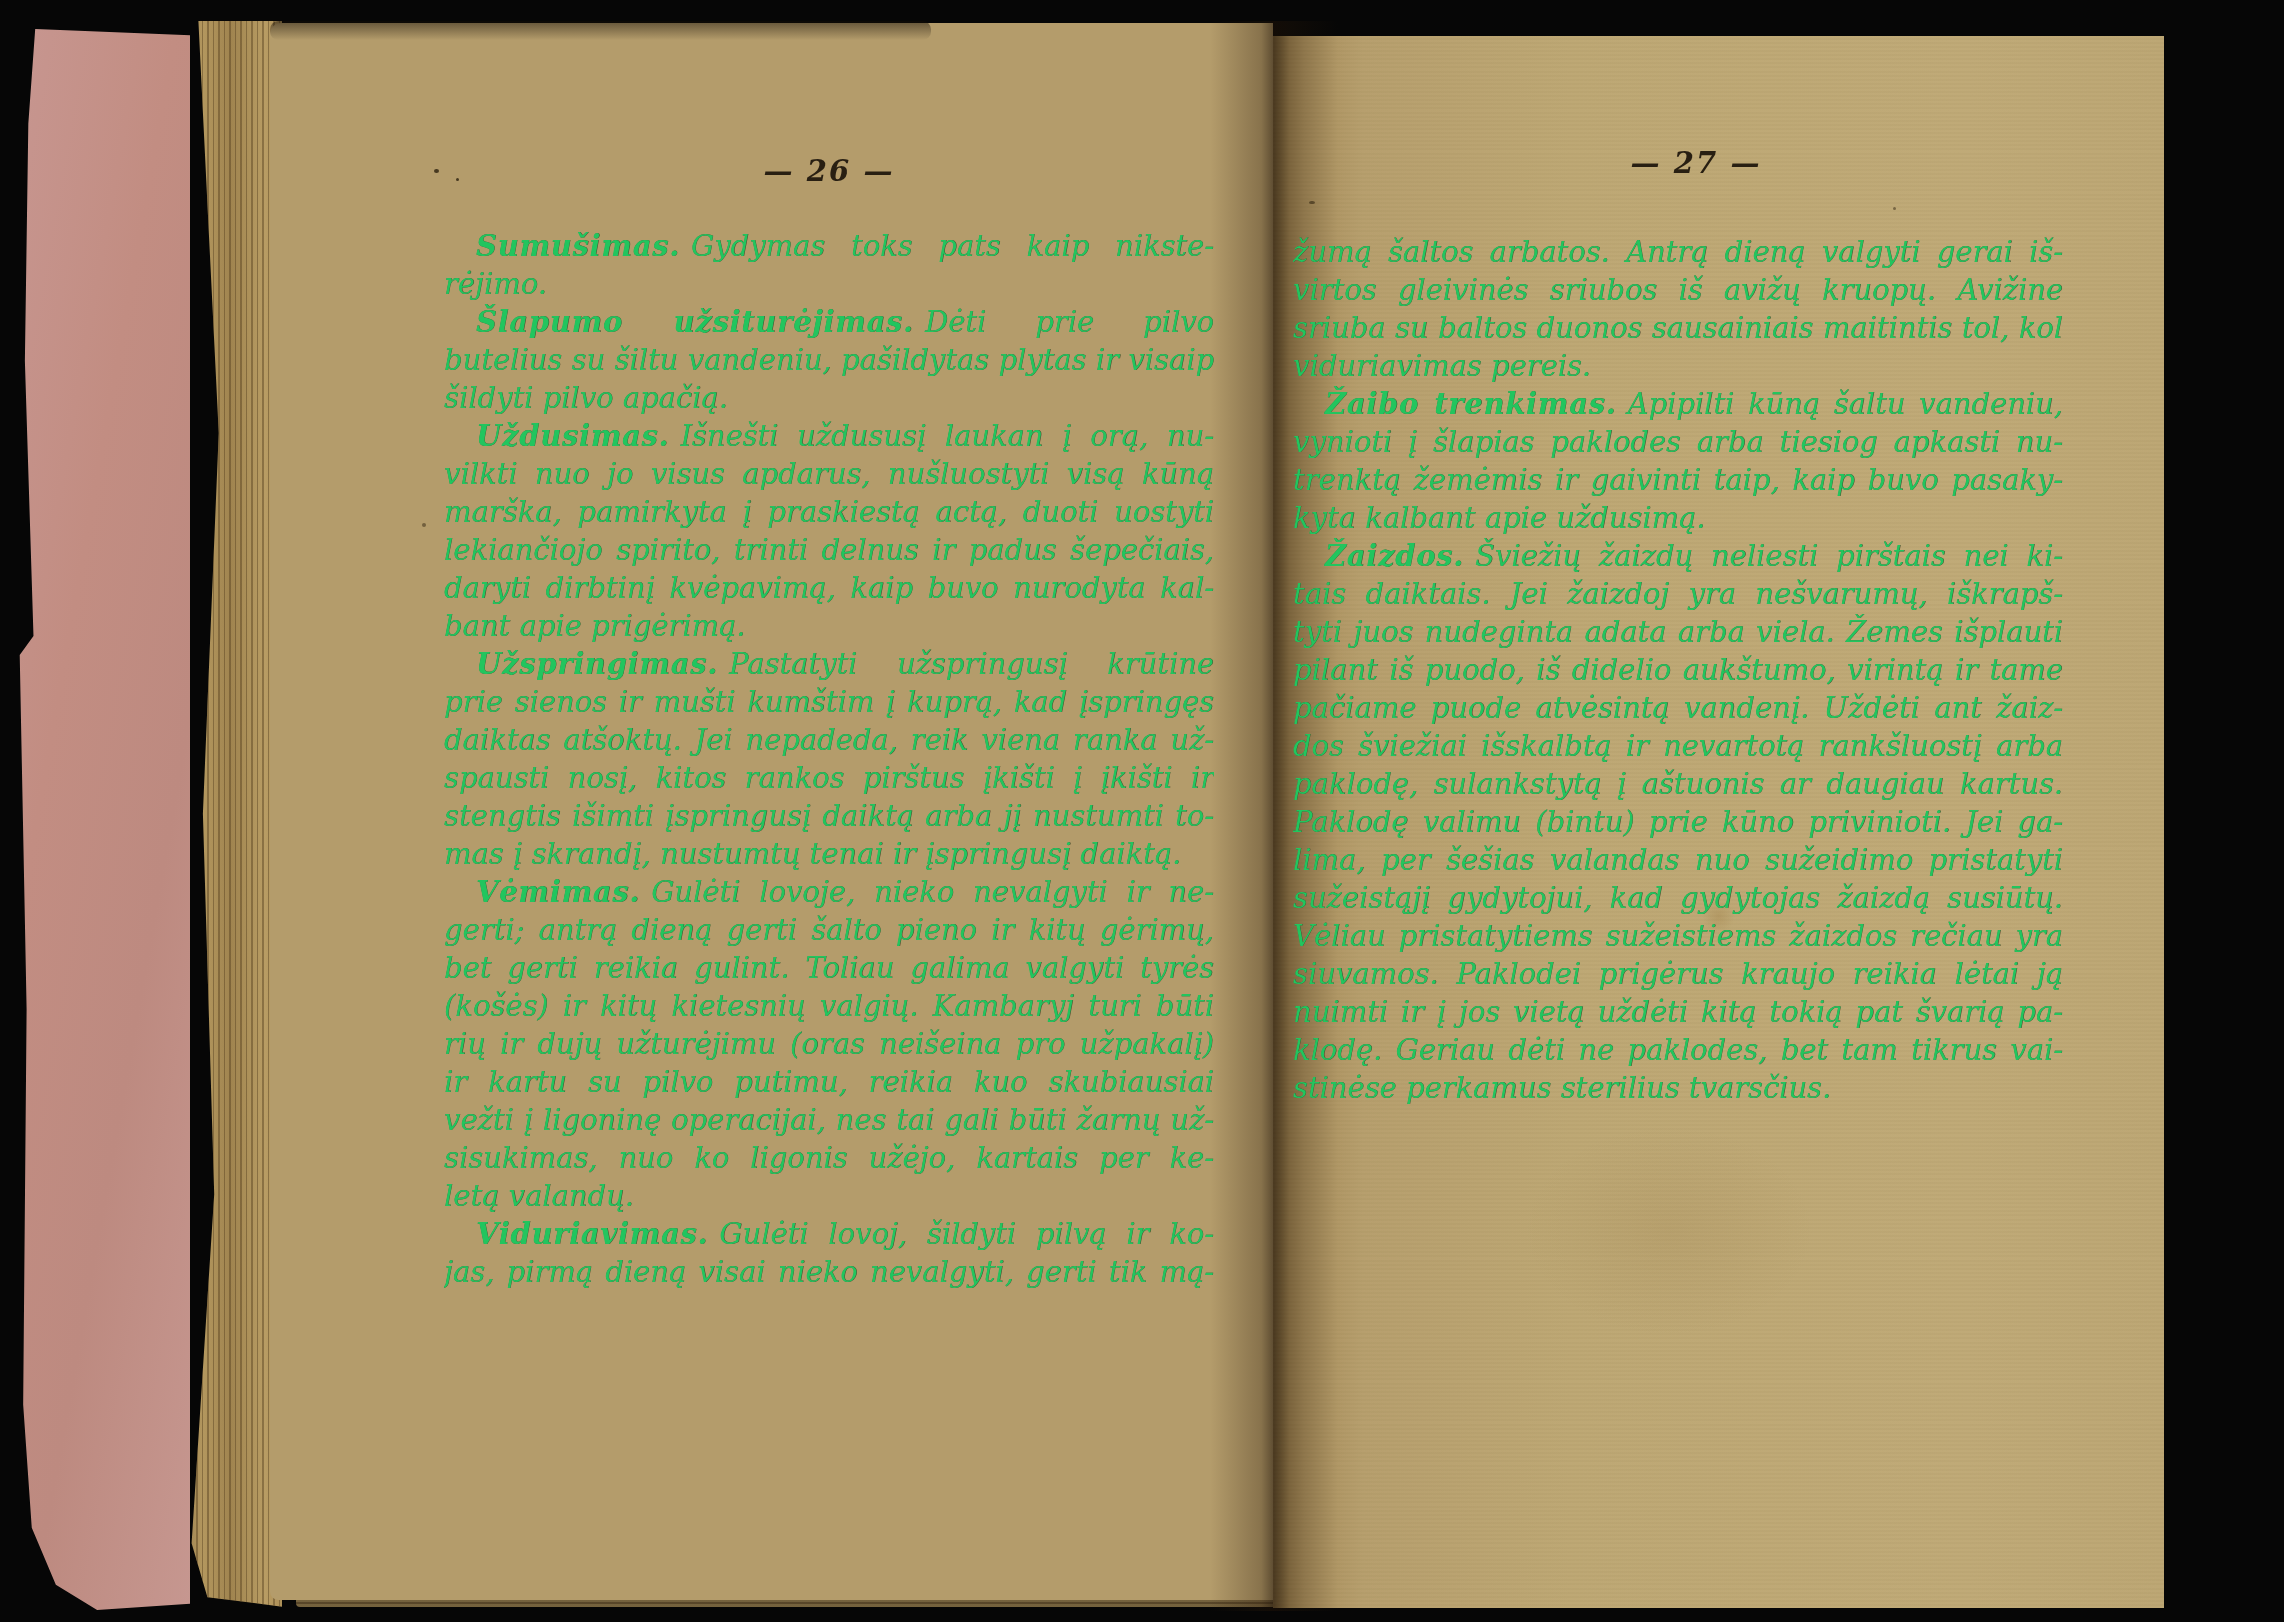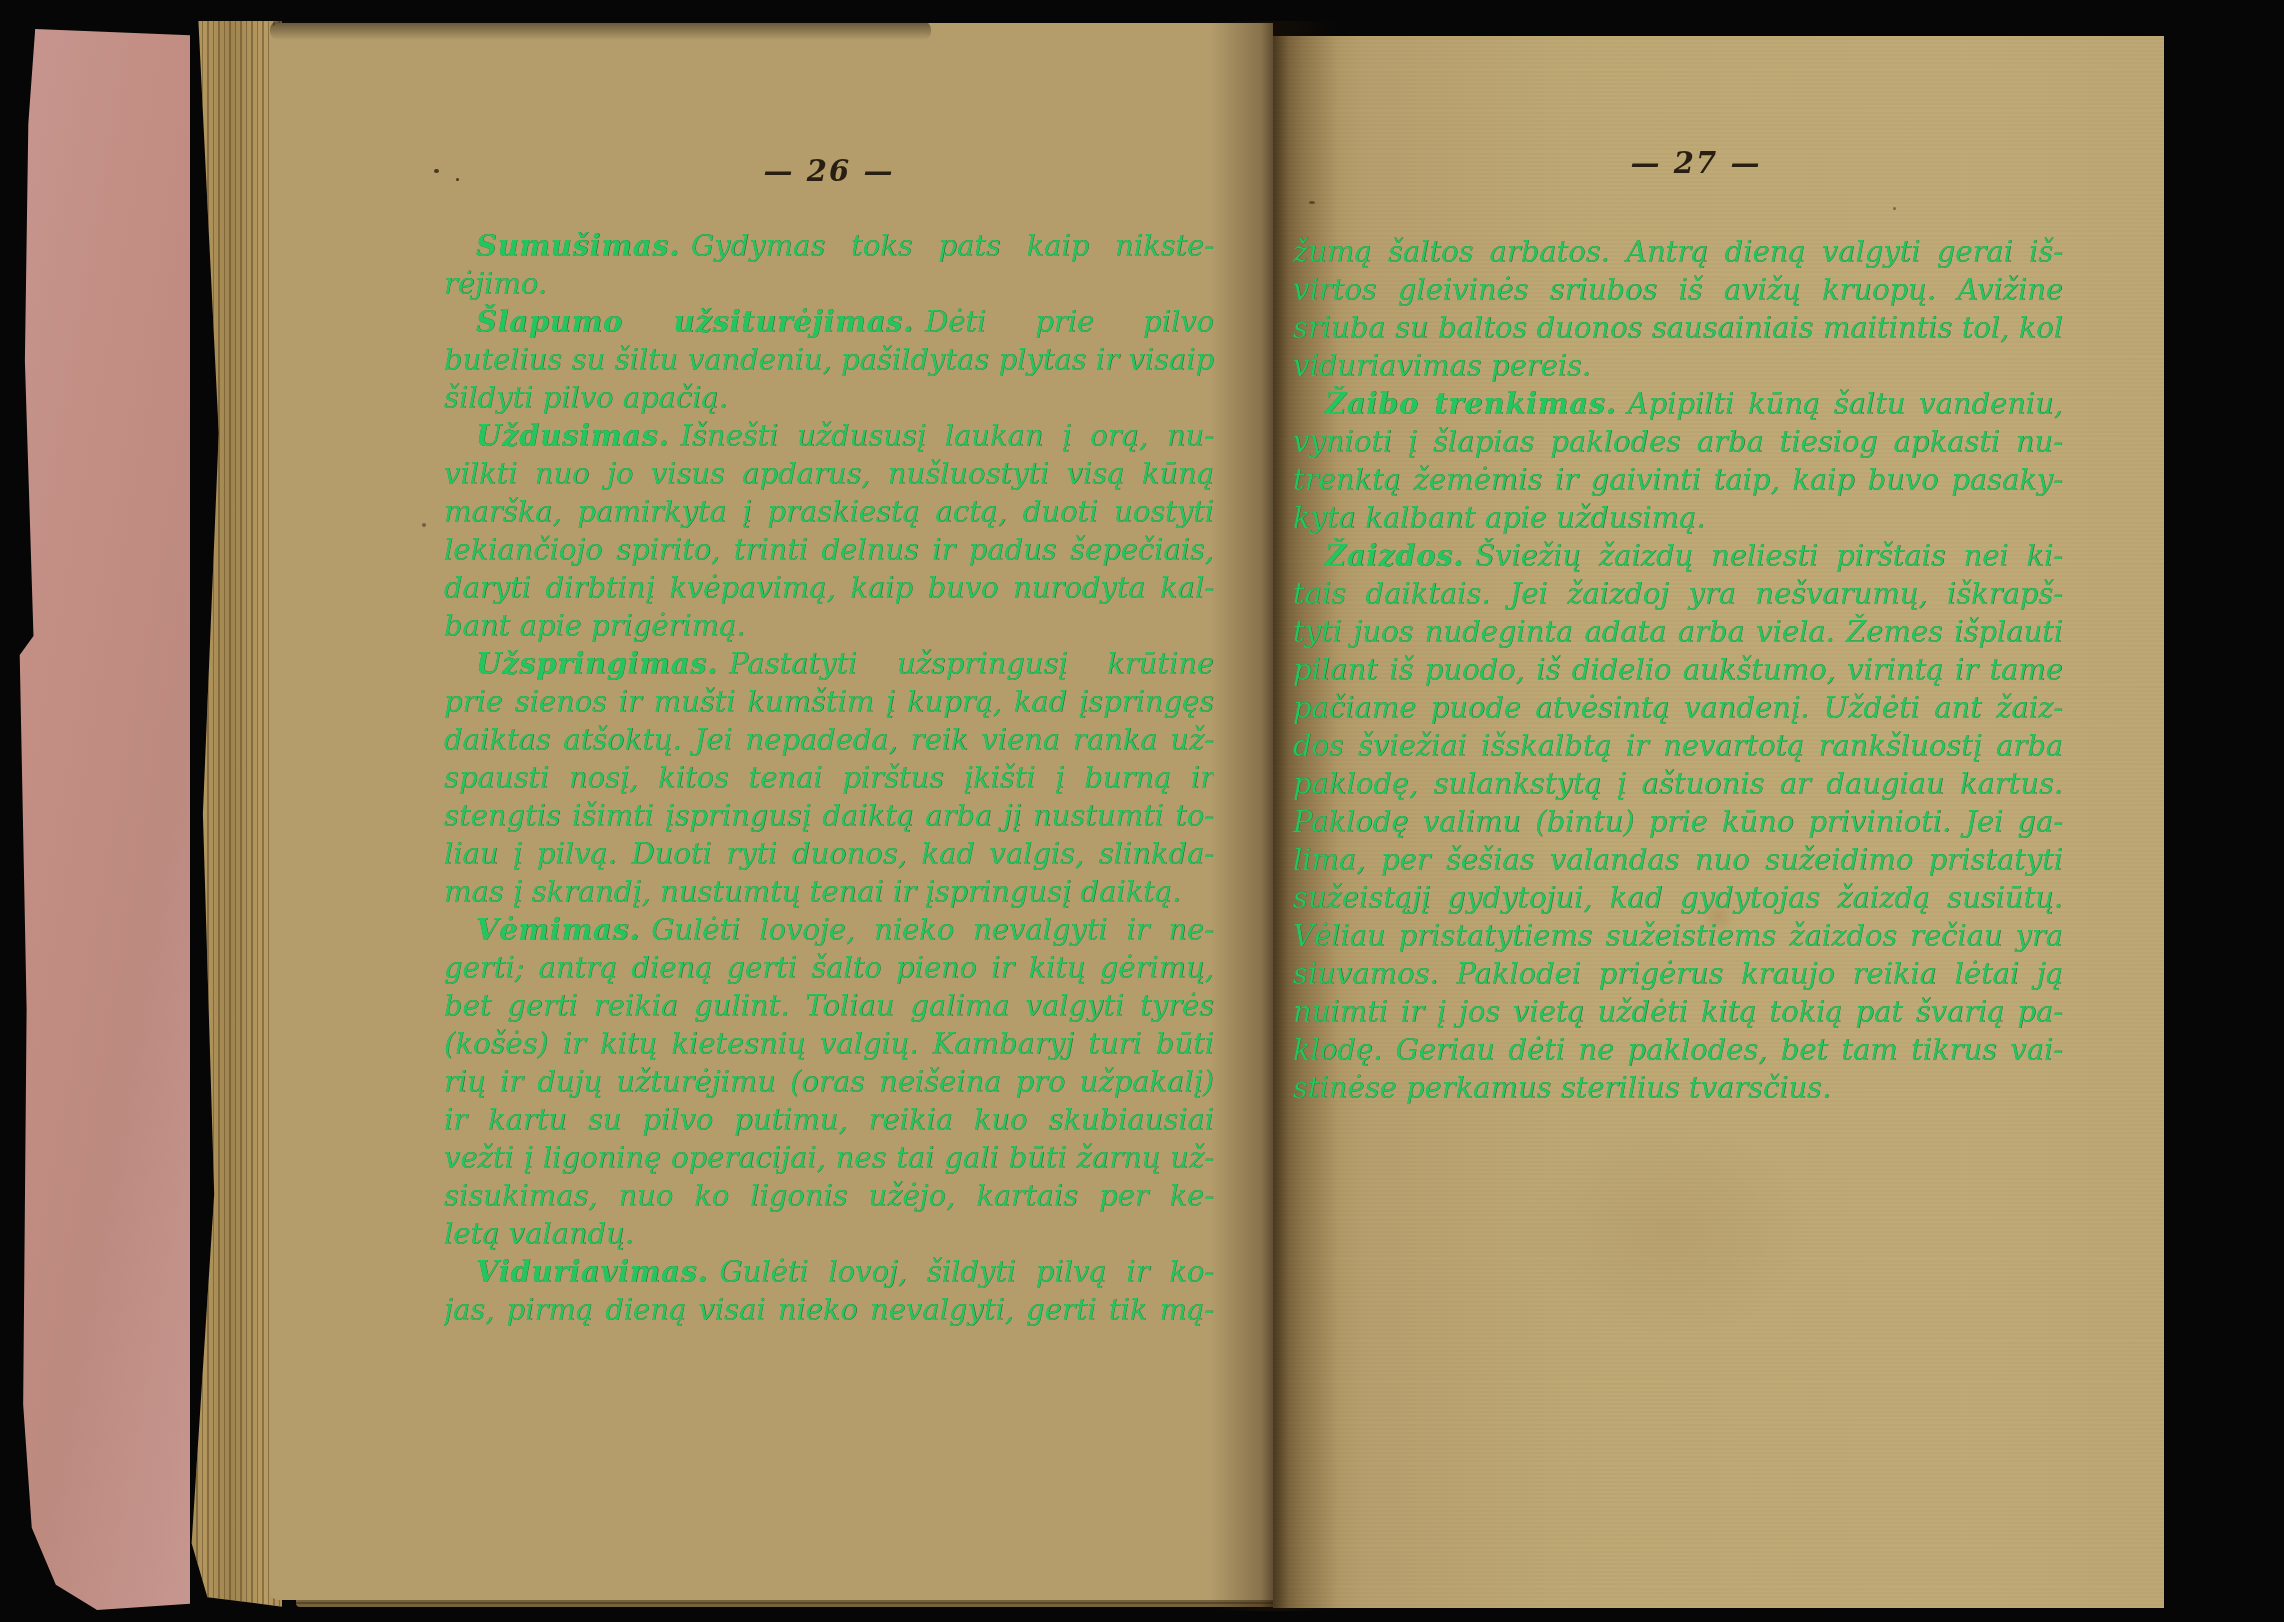--- a/index.html
+++ b/index.html
@@ -93,23 +93,22 @@
       <div class="line last">šildyti pilvo apačią.</div>
       <div class="line indent"><span class="lead">Uždusimas.</span>Išnešti uždususį laukan į orą, nu-</div>
       <div class="line">vilkti nuo jo visus apdarus, nušluostyti visą kūną</div>
       <div class="line">marška, pamirkyta į praskiestą actą, duoti uostyti</div>
       <div class="line">lekiančiojo spirito, trinti delnus ir padus šepečiais,</div>
       <div class="line">daryti dirbtinį kvėpavimą, kaip buvo nurodyta kal-</div>
       <div class="line last">bant apie prigėrimą.</div>
       <div class="line indent"><span class="lead">Užspringimas.</span>Pastatyti užspringusį krūtine</div>
       <div class="line">prie sienos ir mušti kumštim į kuprą, kad įspringęs</div>
       <div class="line">daiktas atšoktų. Jei nepadeda, reik viena ranka už-</div>
-      <div class="line">spausti nosį, kitos tenai pirštus įkišti į burną ir</div>
+      <div class="line">spausti nosį, kitos rankos pirštus įkišti į įkišti ir</div>
       <div class="line">stengtis išimti įspringusį daiktą arba jį nustumti to-</div>
-      <div class="line">liau į pilvą. Duoti ryti duonos, kad valgis, slinkda-</div>
       <div class="line last">mas į skrandį, nustumtų tenai ir įspringusį daiktą.</div>
       <div class="line indent"><span class="lead">Vėmimas.</span>Gulėti lovoje, nieko nevalgyti ir ne-</div>
       <div class="line">gerti; antrą dieną gerti šalto pieno ir kitų gėrimų,</div>
       <div class="line">bet gerti reikia gulint. Toliau galima valgyti tyrės</div>
       <div class="line">(košės) ir kitų kietesnių valgių. Kambaryj turi būti</div>
       <div class="line">rių ir dujų užturėjimu (oras neišeina pro užpakalį)</div>
       <div class="line">ir kartu su pilvo putimu, reikia kuo skubiausiai ligonį</div>
       <div class="line">vežti į ligoninę operacijai, nes tai gali būti žarnų už-</div>
       <div class="line">sisukimas, nuo ko ligonis užėjo, kartais per ke-</div>
       <div class="line last">letą valandų.</div>

